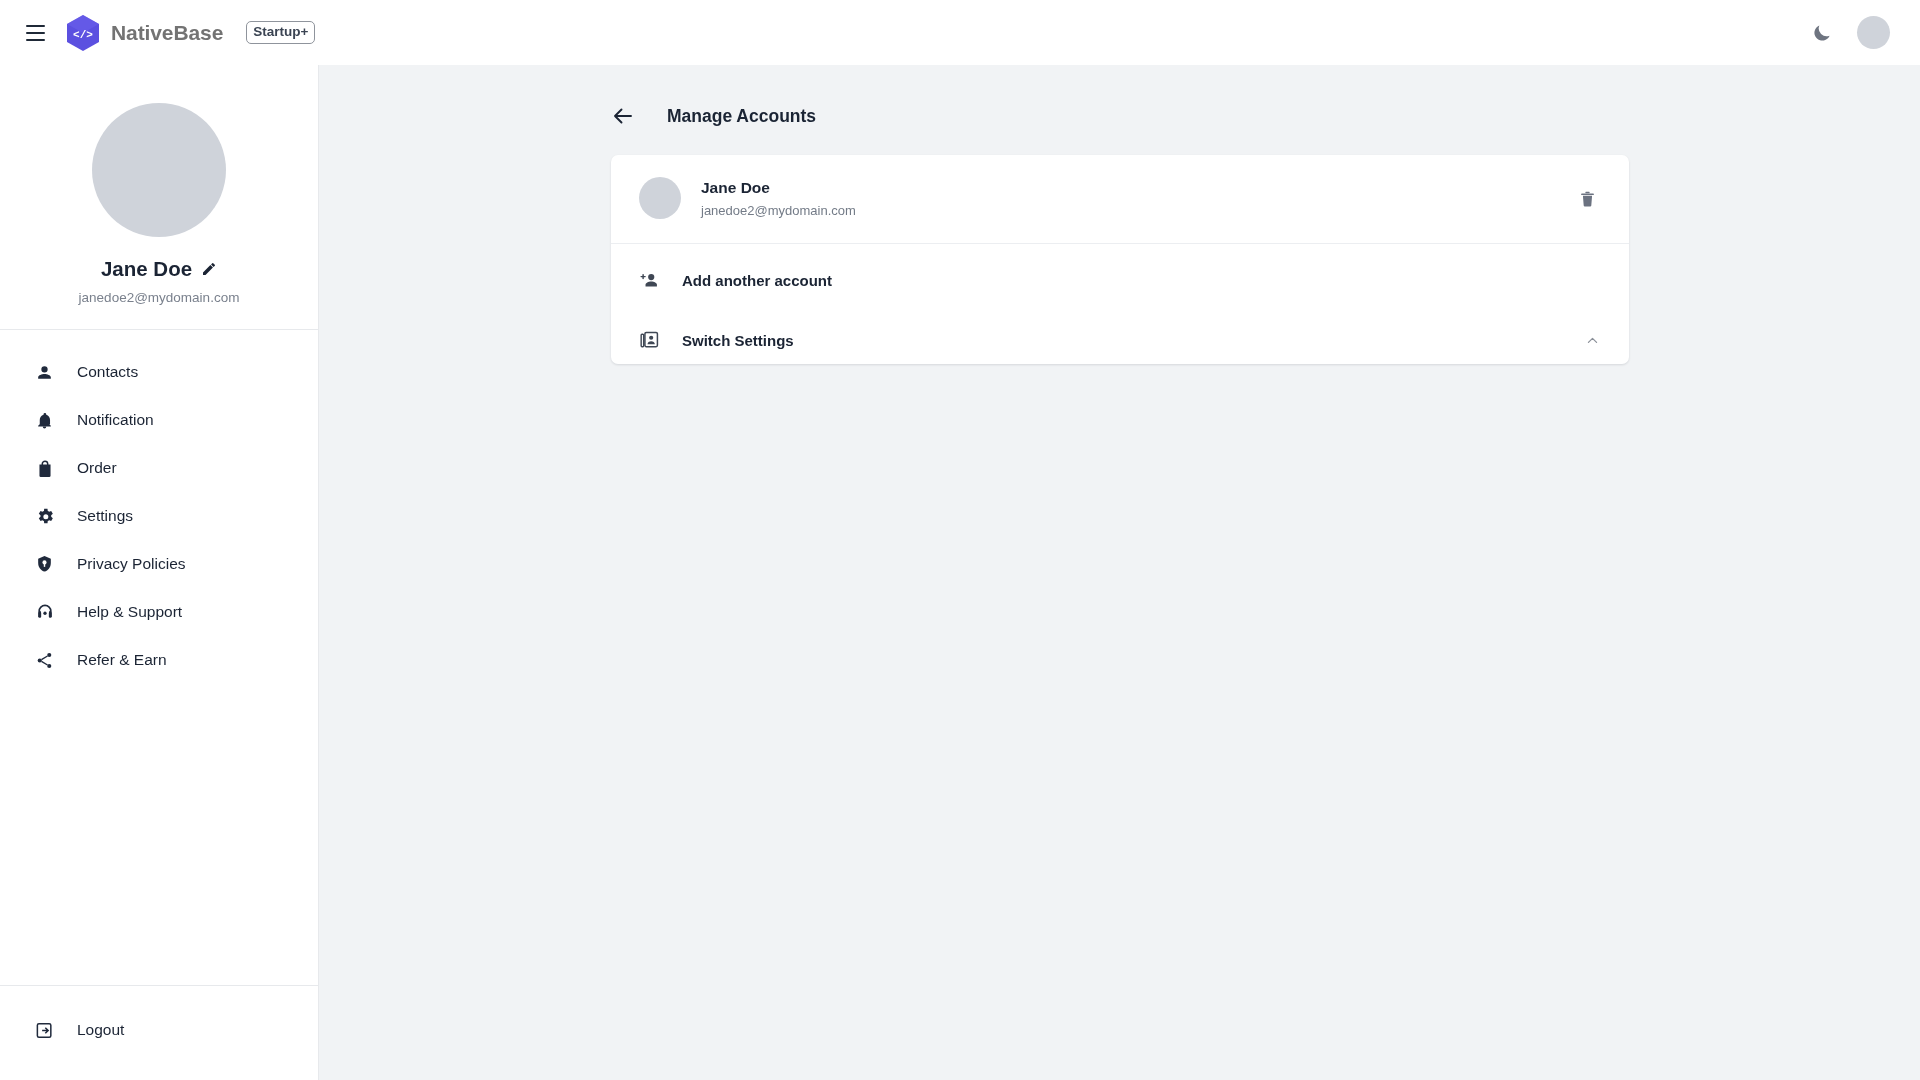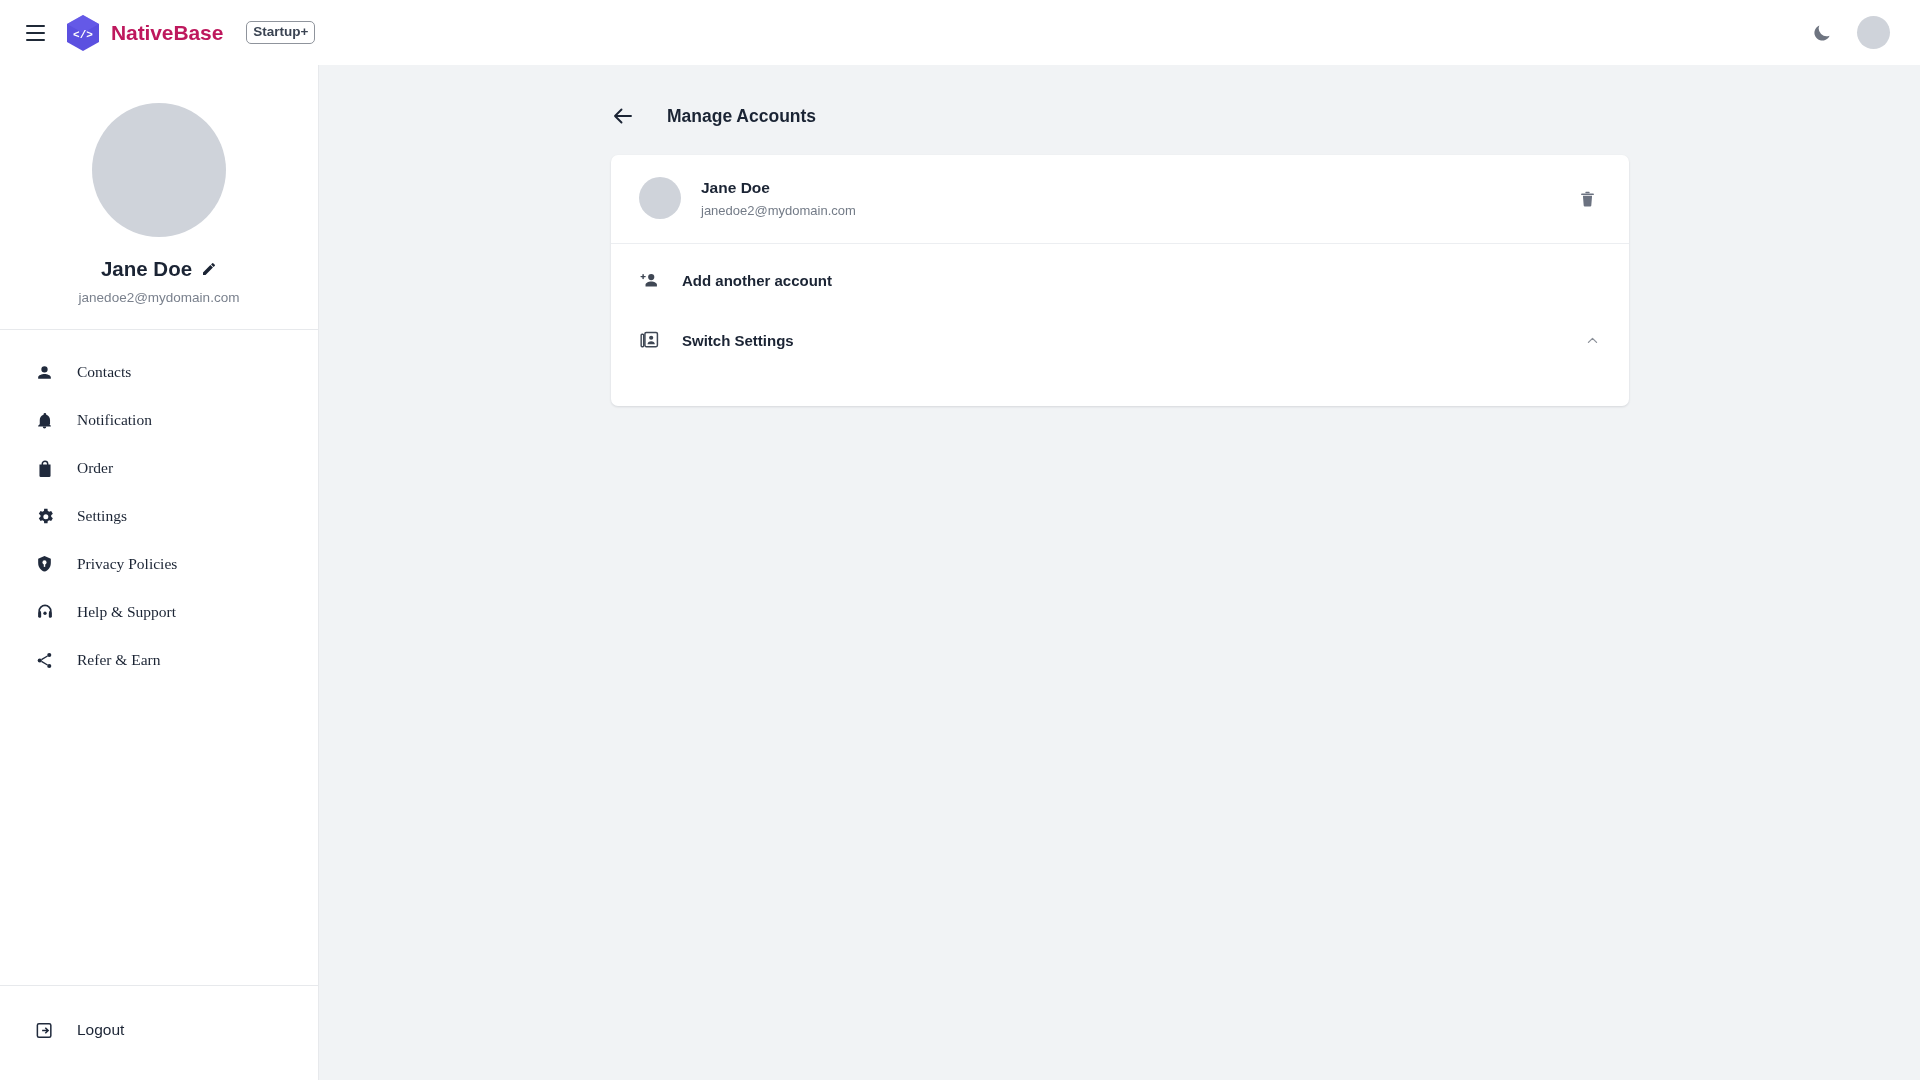--- a/index.html
+++ b/index.html
@@ -27,21 +27,21 @@
   .hamburger span { display: block; width: 19px; height: 2px; background: #1f2937; border-radius: 1px; }
 
   .brand { display: flex; align-items: center; gap: 11px; }
   .logo-hex {
     width: 34px; height: 38px;
     position: relative;
     display: flex; align-items: center; justify-content: center;
   }
   .logo-hex svg { display: block; }
   .brand-name {
-    font-size: 21px; font-weight: bold; color: #be185d; letter-spacing: -0.1px;
+    font-size: 21px; font-weight: bold; color: #737373; letter-spacing: -0.1px;
   }
   .badge-plan {
     margin-left: 12px;
     border: 1px solid #8f949c;
     border-radius: 5px;
     padding: 3px 6px 4px;
     font-size: 13.5px; font-weight: bold; color: #3b4453;
     line-height: 1.1;
     cursor: pointer;
   }
@@ -93,21 +93,21 @@
     width: 134px; height: 134px; border-radius: 50%; overflow: hidden;
     background: #cfd3da; cursor: pointer;
   }
   .profile-name-row {
     margin-top: 20px; display: flex; align-items: center; gap: 9px;
   }
   .profile-name { font-size: 20.5px; font-weight: bold; color: #1b2434; }
   .edit-icon { width: 16px; height: 16px; cursor: pointer; display:flex; }
   .profile-email { margin-top: 9px; font-size: 13.5px; color: #7a818d; }
 
-  .menu { padding-top: 18px; flex: 1 1 auto; font-family: Liberation Serif, serif; }
+  .menu { padding-top: 18px; flex: 1 1 auto; }
   .menu-item {
     display: flex; align-items: center;
     height: 48px; padding-left: 34px;
     gap: 22px; cursor: pointer;
   }
   .menu-icon { width: 21px; height: 21px; display:flex; align-items:center; justify-content:center; flex: 0 0 21px; }
   .menu-icon svg { display:block; }
   .menu-label { font-size: 15.5px; color: #1b2434; }
 
   .sidebar-footer { border-top: 1px solid #e7e9ec; padding: 20px 0 26px; }
@@ -154,21 +154,21 @@
 
   .action-row {
     display: flex; align-items: center;
     height: 48px; padding: 0 30px 0 28px;
     cursor: pointer; position: relative;
   }
   .action-row:first-of-type { margin-top: 12px; }
   .action-icon { width: 21px; height: 21px; flex: 0 0 21px; display:flex; align-items:center; justify-content:center; }
   .action-label { margin-left: 22px; font-size: 15px; font-weight: bold; color: #1b2434; }
   .chev { position: absolute; right: 28px; top: 50%; transform: translateY(-50%); width: 18px; height: 18px; display:flex;align-items:center;justify-content:center;}
-  .rows-pad { padding-bottom: 42px; }
+  .rows-pad { }
   .spacer-row { height: 12px; }
 </style>
 </head>
 <body>
 
 <div class="app">
 
   <div class="navbar">
 
     <div class="hamburger">

